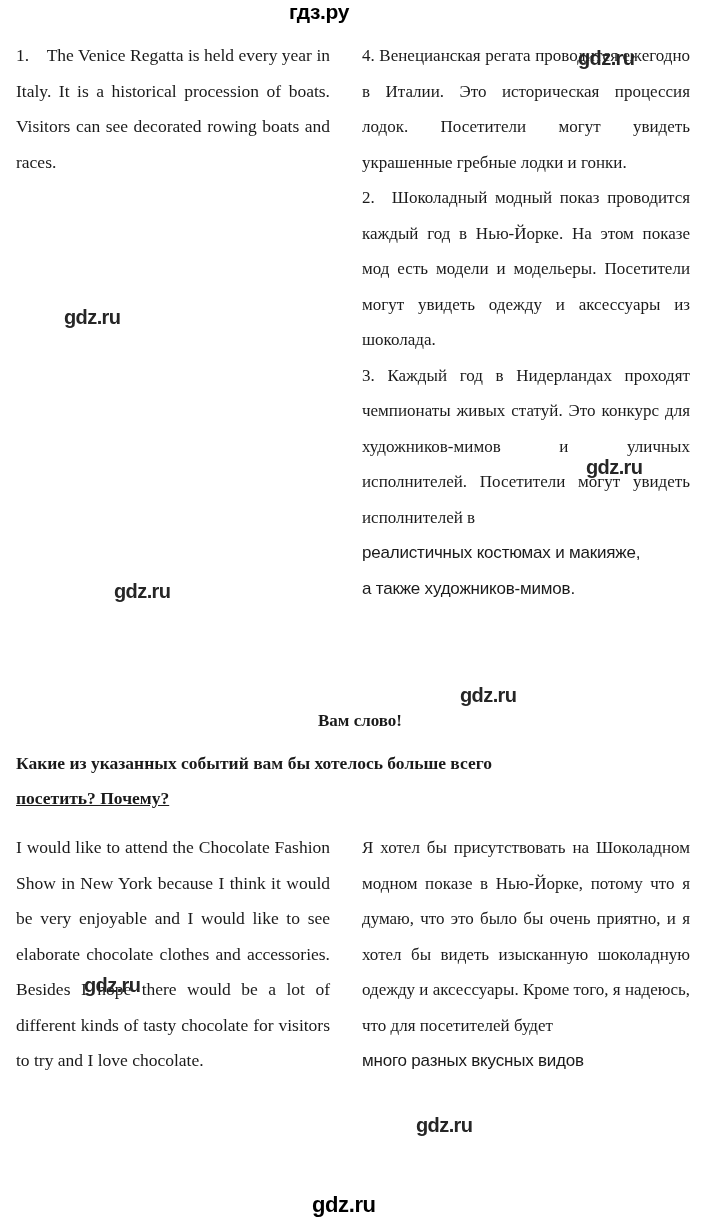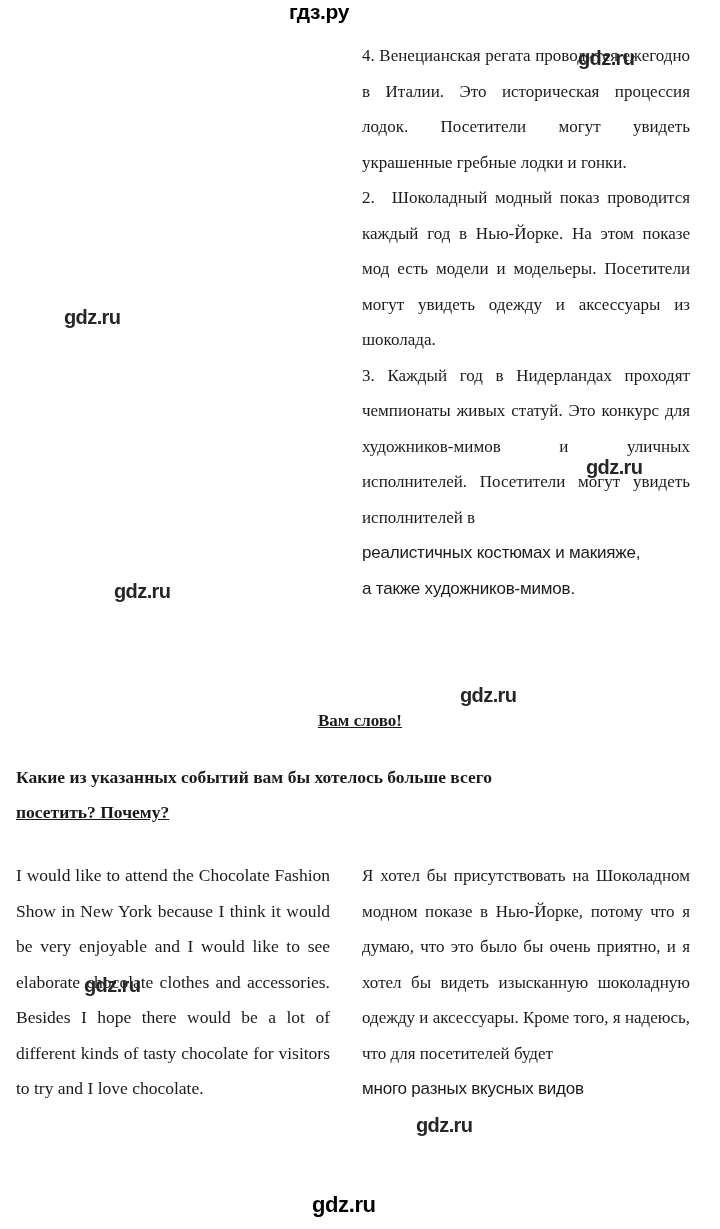--- a/index.html
+++ b/index.html
@@ -67,29 +67,28 @@
     letter-spacing: -0.2px;
   }
 
   
   .heading-center {
     text-align: center;
     font-weight: bold;
     font-size: 17px;
     line-height: 22px;
     margin: 0;
-    text-decoration: underline;
   }
   .question {
     font-weight: bold;
     font-size: 17.5px;
     line-height: 35px;
     text-align: justify;
     text-justify: inter-word;
-    margin: 16px;
+    margin: 2px;
     width: 690px;
     margin-left: 16px;
   }
   .question .last-line { text-align: left; text-decoration: underline; }
 
   .spacer-big   { height: 104px; }
   .spacer-small { height: 12px; }
 
   
   .wm {
@@ -117,20 +116,21 @@
 </head>
 <body>
 
 <div id="site-logo">гдз.ру</div>
 
 <div id="page">
 
   <div class="two-col">
 
     <div class="col left">
+      <p class="para">1. The Venice Regatta is held every year in Italy. It is a historical procession of boats. Visitors can see decorated rowing boats and races.</p>
     </div>
 
     <div class="col right">
       <p class="para rus">4. Венецианская регата проводится ежегодно в Италии. Это историческая процессия лодок. Посетители могут увидеть украшенные гребные лодки и гонки.</p>
       <p class="para rus">2. Шоколадный модный показ проводится каждый год в Нью-Йорке. На этом показе мод есть модели и модельеры. Посетители могут увидеть одежду и аксессуары из шоколада.</p>
       <p class="para rus">3. Каждый год в Нидерландах проходят чемпионаты живых статуй. Это конкурс для художников-мимов и уличных исполнителей. Посетители могут увидеть исполнителей в</p>
       <p class="para rus sans-tail">реалистичных костюмах и макияже,</p>
       <p class="para rus sans-tail">а также художников-мимов.</p>
     </div>
 

